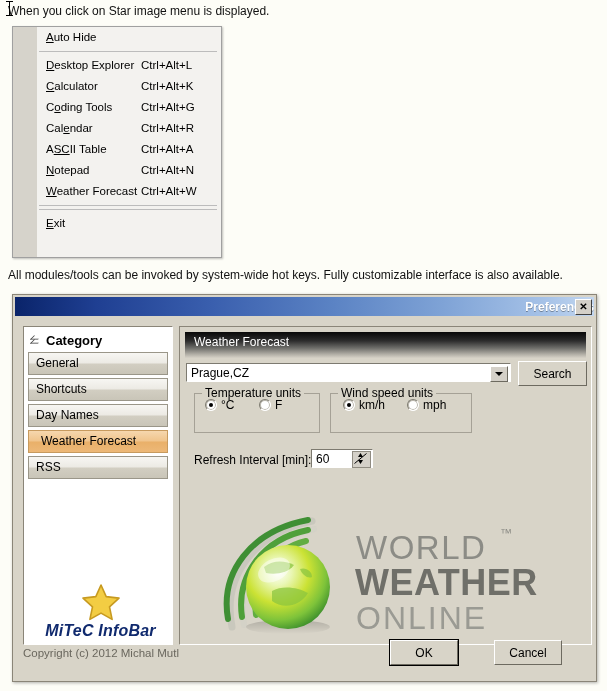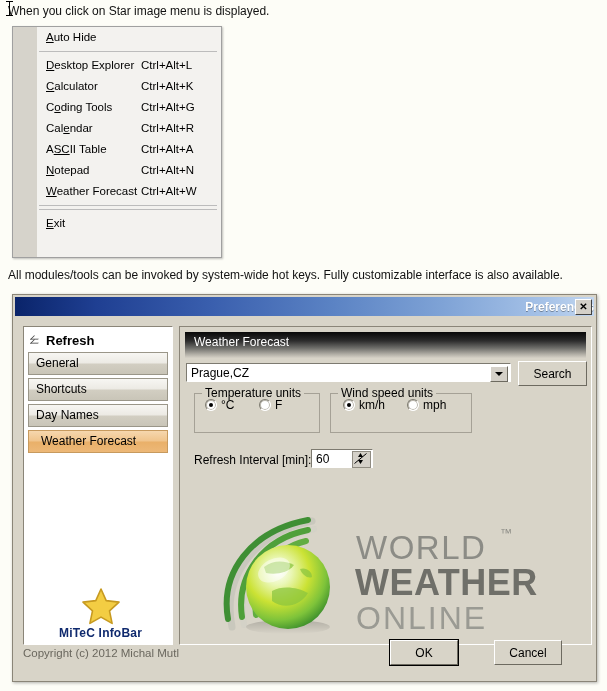--- a/index.html
+++ b/index.html
@@ -119,21 +119,21 @@
     border:1px solid #c79a5e;
     padding-left:12px;
   }
 
   
   #brand-block{
     position:absolute;left:9px;bottom:4px;width:135px;text-align:center;
   }
   #brand-star{margin:0 auto 1px;display:block;}
   #brand-name{
-    font-weight:bold;font-size:12px;color:#102a6e;letter-spacing:.2px;
+    font-weight:bold;font-size:16px;color:#102a6e;letter-spacing:.2px;font-style:italic;
   }
 
   
   #content-panel{
     position:absolute;left:164px;top:10px;width:411px;height:317px;
     background:#d8d4c8;
     border:1px solid;border-color:#8a8578 #fff #fff #8a8578;
   }
   #panel-header{
     position:absolute;left:5px;top:5px;right:5px;height:26px;
@@ -264,27 +264,28 @@
   <div id="titlebar">
     <span id="titlebar-text">Preferences</span>
     <div id="close-button">✕</div>
   </div>
 
   <div id="dialog-body">
 
     <div id="sidebar">
       <div id="category-header">
         <span class="chev"></span>
-        <span>Refresh</span>
+        <span>Category</span>
       </div>
       <div id="category-list">
           <div class="cat-item"><span>General</span></div>
           <div class="cat-item"><span>Shortcuts</span></div>
           <div class="cat-item"><span>Day Names</span></div>
           <div class="cat-item selected"><span>Weather Forecast</span></div>
+          <div class="cat-item"><span>RSS</span></div>
         </div>
 
       <div id="brand-block">
         <svg id="brand-star" width="40" height="38" viewBox="0 0 40 38">
           <polygon points="20,2 25.2,13.6 38,15.1 28.5,23.8 31.1,36.4 20,30.1 8.9,36.4 11.5,23.8 2,15.1 14.8,13.6" fill="#f3cd43" stroke="#c79a20" stroke-width="1.6" stroke-linejoin="round"></polygon>
         </svg>
         <div id="brand-name">MiTeC InfoBar</div>
       </div>
     </div>
 

